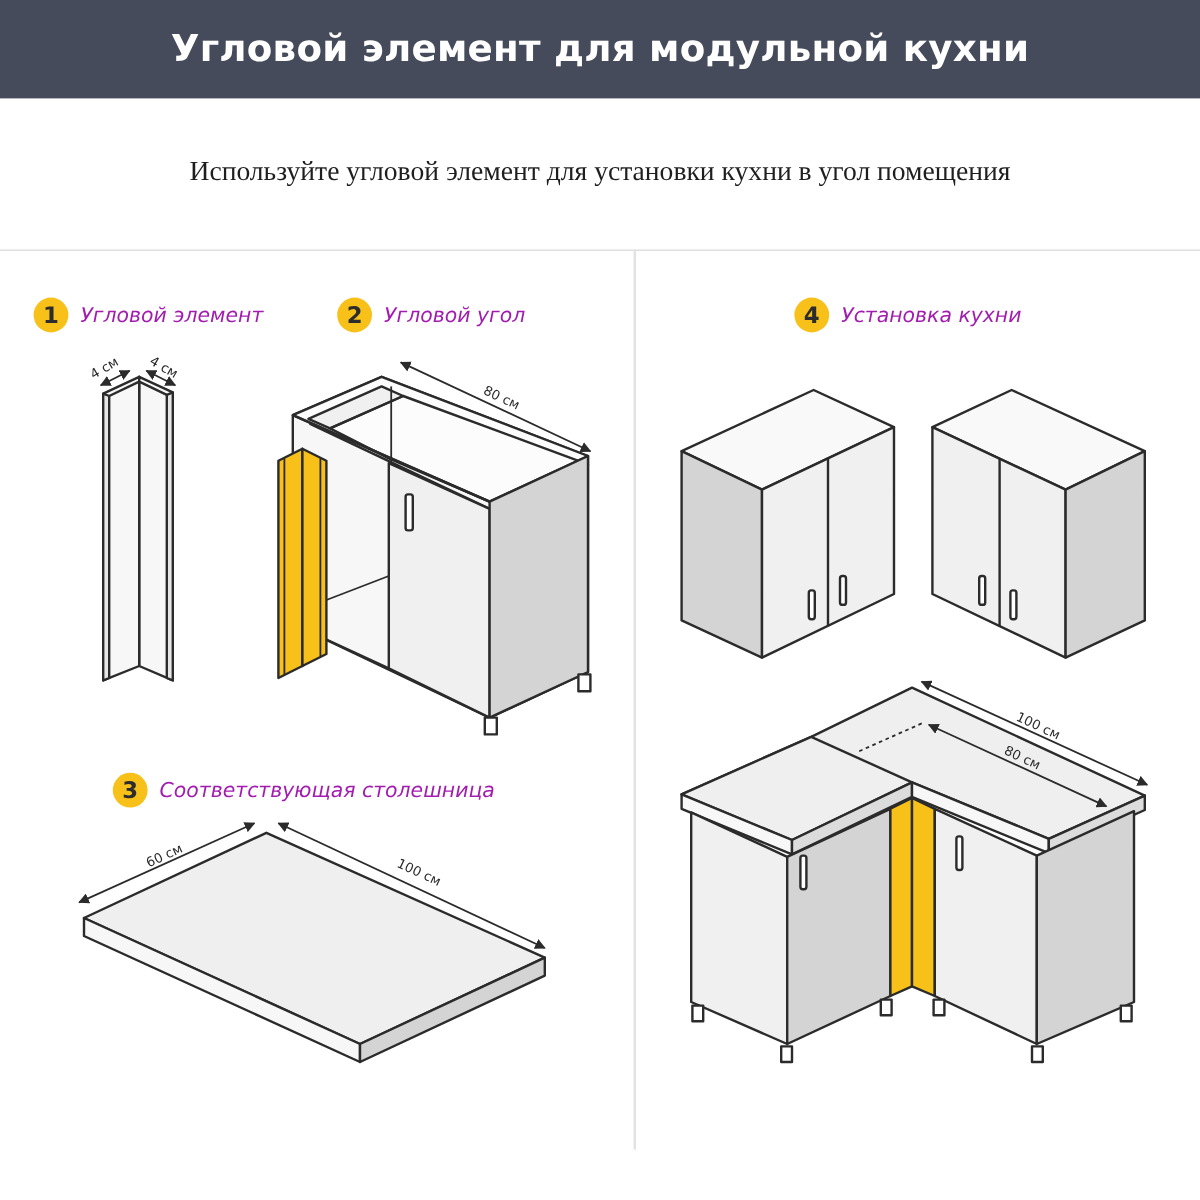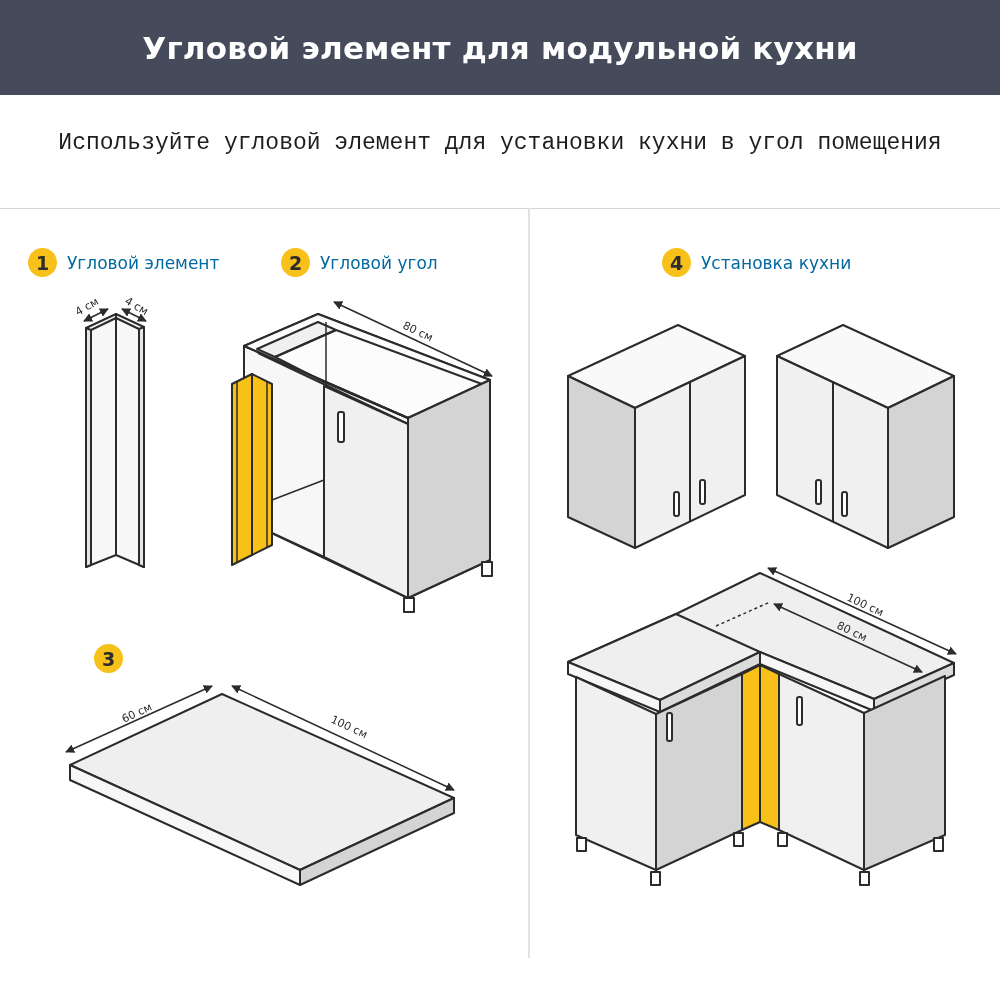--- a/index.html
+++ b/index.html
@@ -1,24 +1,24 @@
 <!DOCTYPE html>
 <html><head>
   <meta charset="utf-8">
   <style>
     html, body { margin: 0; padding: 0; }
     body { width: 1000px; height: 1000px; background: #ffffff; position: relative; overflow: hidden; font-family: "Liberation Sans", sans-serif; color: #222; }
-    .header { position: absolute; left: 0; top: 0; width: 1000px; height: 95px; background: #454b5b; display: flex; align-items: center; justify-content: center; }
+    .header { position: absolute; left: 0; top: 0; width: 1000px; height: 82px; background: #454b5b; display: flex; align-items: center; justify-content: center; }
     .header h1 { margin: 0; color: #fff; font-size: 31px; font-weight: bold; font-family: "DejaVu Sans", sans-serif; letter-spacing: 0.2px; }
-    .subtitle { position: absolute; left: 0; top: 130px; width: 1000px; text-align: center; font-size: 23px; color: #1e1e1e; font-family: Liberation Mono, monospace; }
+    .subtitle { position: absolute; left: 0; top: 130px; width: 1000px; text-align: center; font-size: 23px; color: #1e1e1e; font-family: Liberation Serif, serif; }
     .hdivider { position: absolute; left: 0; top: 208px; width: 1000px; height: 1px; background: #d7d7d7; }
     .vdivider { position: absolute; left: 528px; top: 208px; width: 2px; height: 750px; background: #e2e2e2; }
     .step { position: absolute; display: flex; align-items: center; gap: 10px; }
     .badge { width: 29px; height: 29px; border-radius: 50%; background: #f7c11a; color: #2c2c2c; font-weight: bold; font-size: 19px; display: flex; align-items: center; justify-content: center; font-family: "DejaVu Sans", sans-serif; }
-    .step-label { font-size: 17px; color: #0369a1; font-family: "DejaVu Sans", sans-serif; }
+    .step-label { font-size: 17px; color: #a21caf; font-family: "DejaVu Sans", sans-serif; font-style: italic; }
     svg { position: absolute; left: 0; top: 0; }
     .dim { font-size: 11px; fill: #2a2a2a; font-family: "DejaVu Sans", sans-serif; }
   </style>
 </head>
 <body>
 
 <div class="header">
   <h1>Угловой элемент для модульной кухни</h1>
 </div>
 
@@ -29,20 +29,21 @@
 <div class="step" style="left:28px; top:248px;">
   <div class="badge">1</div>
   <span class="step-label">Угловой элемент</span>
 </div>
 <div class="step" style="left:281px; top:248px;">
   <div class="badge">2</div>
   <span class="step-label">Угловой угол</span>
 </div>
 <div class="step" style="left:94px; top:644px;">
   <div class="badge">3</div>
+  <span class="step-label">Соответствующая столешница</span>
 </div>
 <div class="step" style="left:662px; top:248px;">
   <div class="badge">4</div>
   <span class="step-label">Установка кухни</span>
 </div>
 
 <svg width="1000" height="1000" viewBox="0 0 1000 1000">
   <defs>
     <marker id="arr" viewBox="0 0 10 10" refX="9" refY="5" markerWidth="6" markerHeight="6" orient="auto-start-reverse">
       <path d="M0,0 L10,5 L0,10 z" fill="#2b2b2b"></path>

